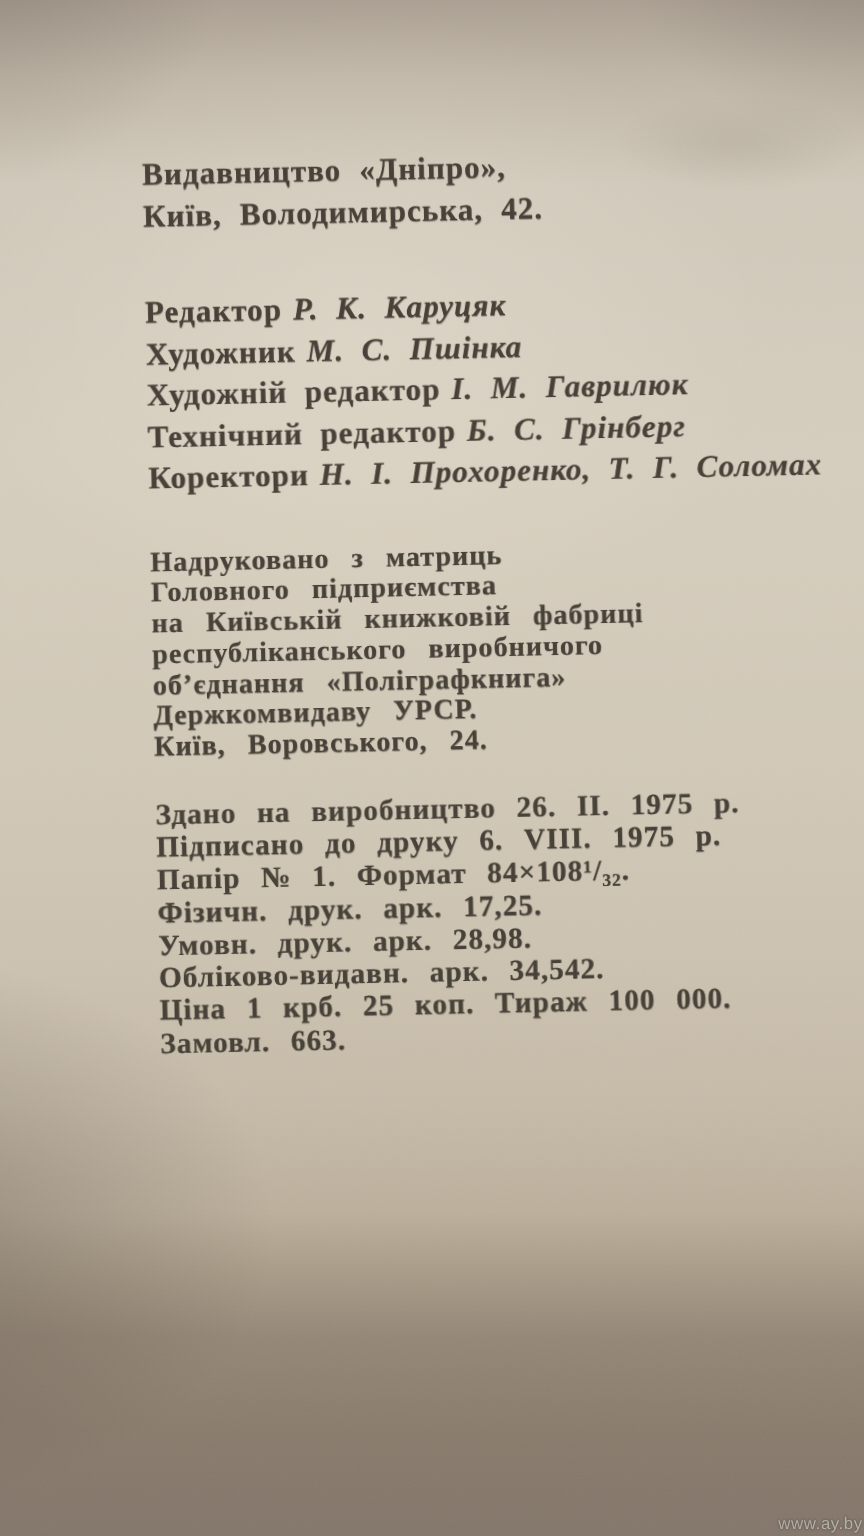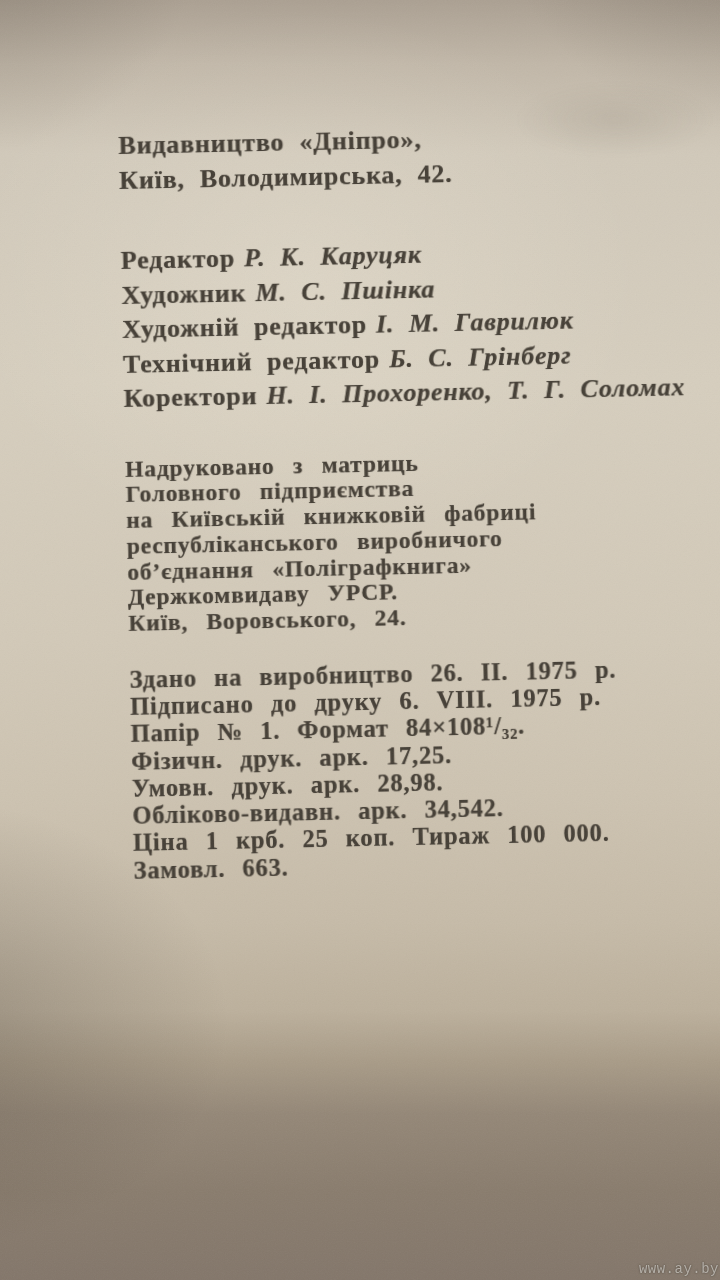--- a/index.html
+++ b/index.html
@@ -40,21 +40,21 @@
     text-shadow: 0.3px 0.3px 0.7px rgba(62,55,45,0.55);
   }
   .line { white-space: nowrap; }
   .block-publisher { font-size: 26px; line-height: 35px; margin-bottom: 46px; word-spacing: 0.30em; }
   .block-staff     { font-size: 26px; line-height: 34.5px; margin-bottom: 40px; word-spacing: 0.28em; }
   .block-staff .staff-name { font-style: italic; margin-left: 0.35em; }
   .block-imprint   { font-size: 23.5px; line-height: 25.8px; margin-bottom: 29px; word-spacing: 0.50em; }
   .block-production{ font-size: 24.5px; line-height: 27.2px; word-spacing: 0.42em; }
   .watermark {
     position: absolute; right: 1px; bottom: 3px;
-    font-family: Liberation Mono, monospace;
+    font-family: Liberation Sans, sans-serif;
     font-size: 14px;
     color: rgba(196,192,184,0.85);
     letter-spacing: 0.5px;
     text-shadow: 0 0 2px rgba(70,64,55,0.65), 0 0 1px rgba(70,64,55,0.5);
   }
   .noise {
     position: absolute; left: 0; top: 0;
     width: 720px; height: 1280px;
     opacity: 0.06;
     pointer-events: none;

